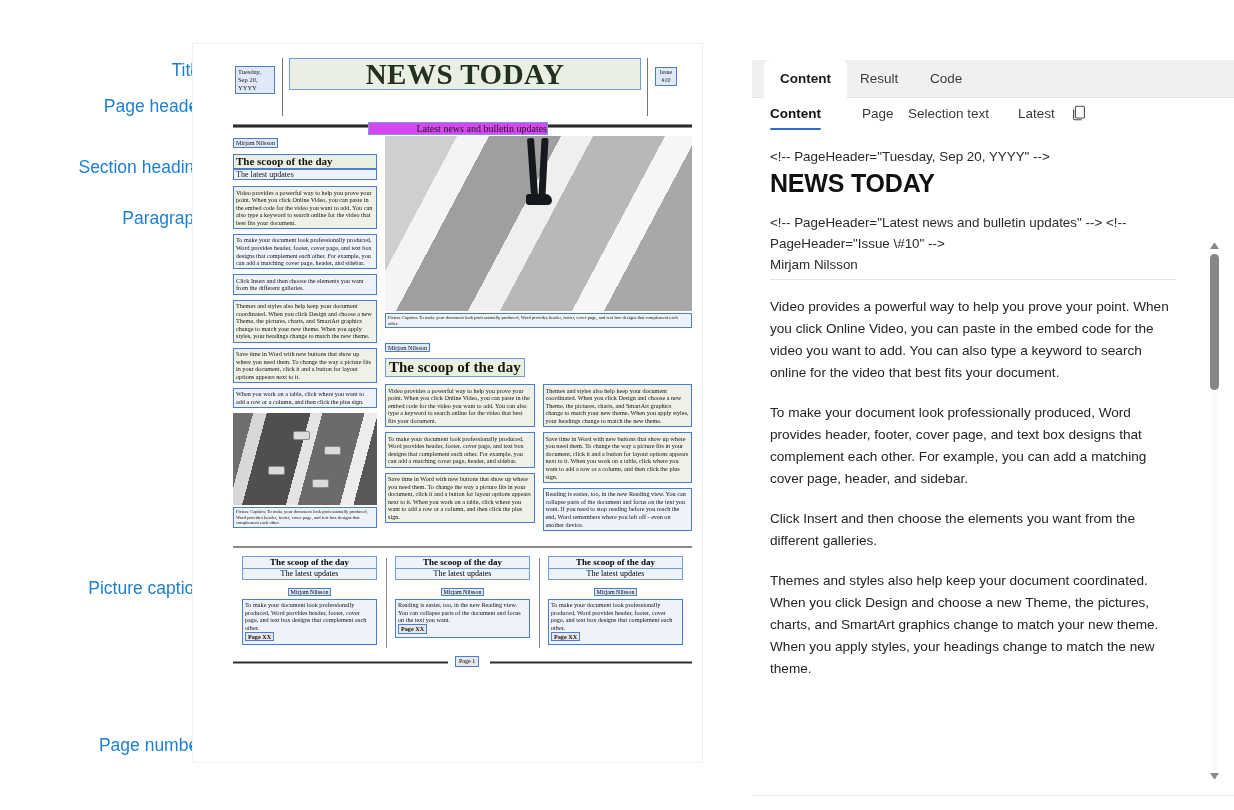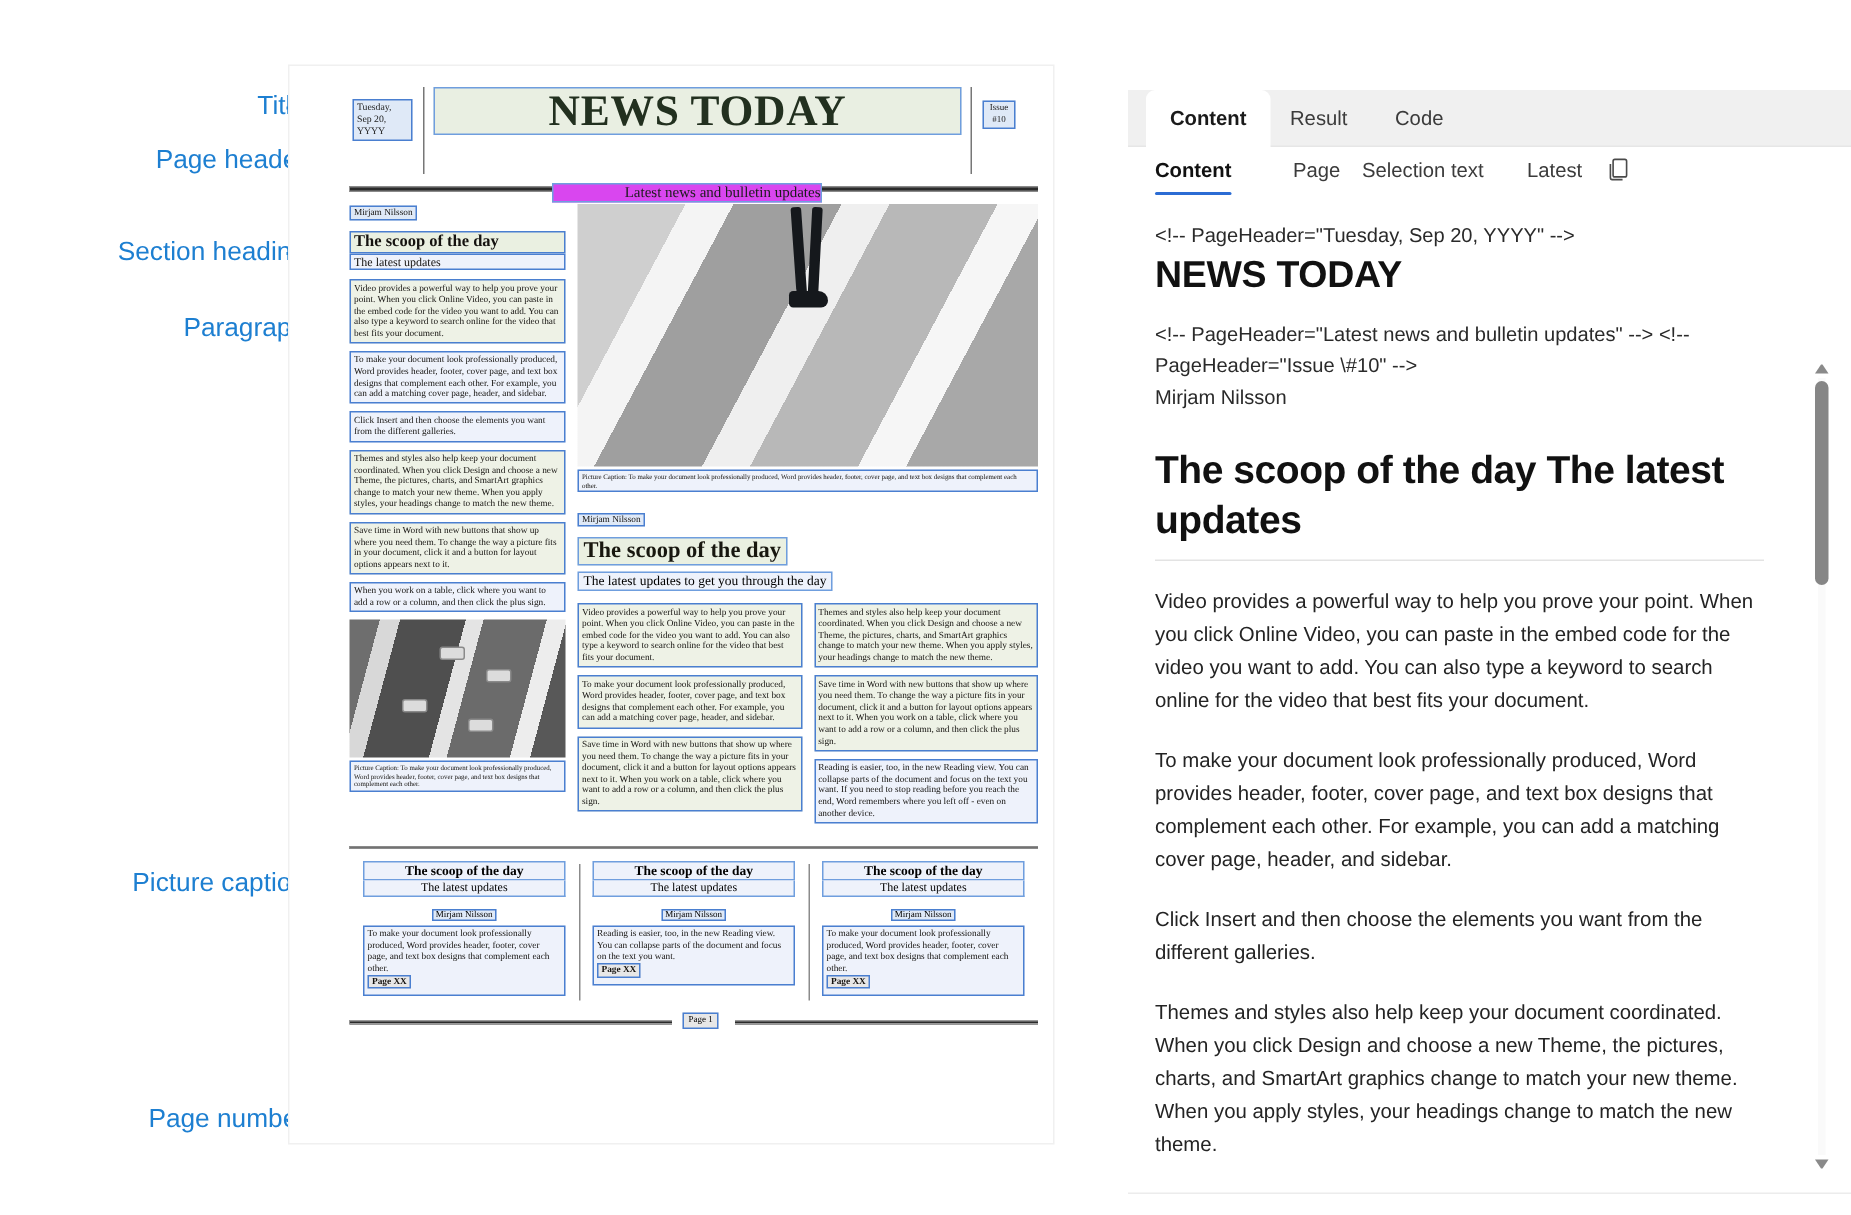--- a/index.html
+++ b/index.html
@@ -274,21 +274,20 @@
                 <i></i>
                 <i></i>
               </div>
             <div class="shoe"></div>
           </div>
           <div class="cap">Picture Caption: To make your document look professionally produced, Word provides header, footer, cover page, and text box designs that complement each other.</div>
 
           <div style="margin-top:12px;">
             <div><span class="tb byline">Mirjam Nilsson</span></div>
             <div class="sec2-head">The scoop of the day</div>
-            <div><span class="sec2-sub">The latest updates to get you through the day</span></div>
             <div class="cols2">
               <div>
                 <div class="tb green">Video provides a powerful way to help you prove your point. When you click Online Video, you can paste in the embed code for the video you want to add. You can also type a keyword to search online for the video that best fits your document.</div>
                 <div class="tb green">To make your document look professionally produced, Word provides header, footer, cover page, and text box designs that complement each other. For example, you can add a matching cover page, header, and sidebar.</div>
                 <div class="tb green">Save time in Word with new buttons that show up where you need them. To change the way a picture fits in your document, click it and a button for layout options appears next to it. When you work on a table, click where you want to add a row or a column, and then click the plus sign.</div>
               </div>
               <div>
                 <div class="tb green">Themes and styles also help keep your document coordinated. When you click Design and choose a new Theme, the pictures, charts, and SmartArt graphics change to match your new theme. When you apply styles, your headings change to match the new theme.</div>
                 <div class="tb green">Save time in Word with new buttons that show up where you need them. To change the way a picture fits in your document, click it and a button for layout options appears next to it. When you work on a table, click where you want to add a row or a column, and then click the plus sign.</div>
                 <div class="tb">Reading is easier, too, in the new Reading view. You can collapse parts of the document and focus on the text you want. If you need to stop reading before you reach the end, Word remembers where you left off - even on another device.</div>
@@ -353,21 +352,20 @@
           <path d="M13 17.5H5.3A1.3 1.3 0 0 1 4 16.2V6"></path>
         </svg>
       </div>
     </div>
 
     <div id="md-scroll">
       <div class="md-comment">&lt;!-- PageHeader="Tuesday, Sep 20, YYYY" --&gt;</div>
       <div class="md-h1">NEWS TODAY</div>
       <div class="md-comment">&lt;!-- PageHeader="Latest news and bulletin updates" --&gt; &lt;!-- PageHeader="Issue \#10" --&gt;</div>
       <div class="md-plain">Mirjam Nilsson</div>
-      <div class="md-h2">The scoop of the day The latest updates</div>
       <div class="md-hr"></div>
       <div class="md-p">Video provides a powerful way to help you prove your point. When you click Online Video, you can paste in the embed code for the video you want to add. You can also type a keyword to search online for the video that best fits your document.</div>
       <div class="md-p">To make your document look professionally produced, Word provides header, footer, cover page, and text box designs that complement each other. For example, you can add a matching cover page, header, and sidebar.</div>
       <div class="md-p">Click Insert and then choose the elements you want from the different galleries.</div>
       <div class="md-p">Themes and styles also help keep your document coordinated. When you click Design and choose a new Theme, the pictures, charts, and SmartArt graphics change to match your new theme. When you apply styles, your headings change to match the new theme.</div>
     </div>
 
     <div id="vscroll">
       <div class="track"></div>
       <div class="arr up"></div>

